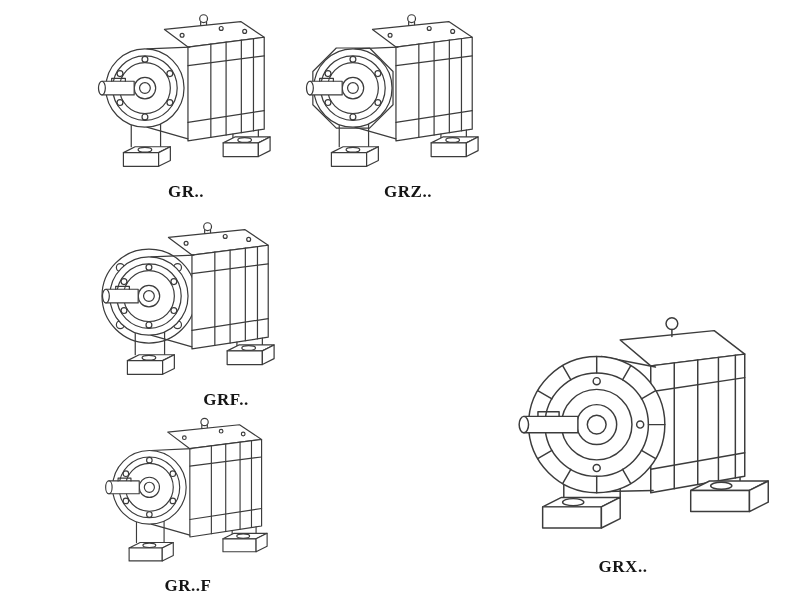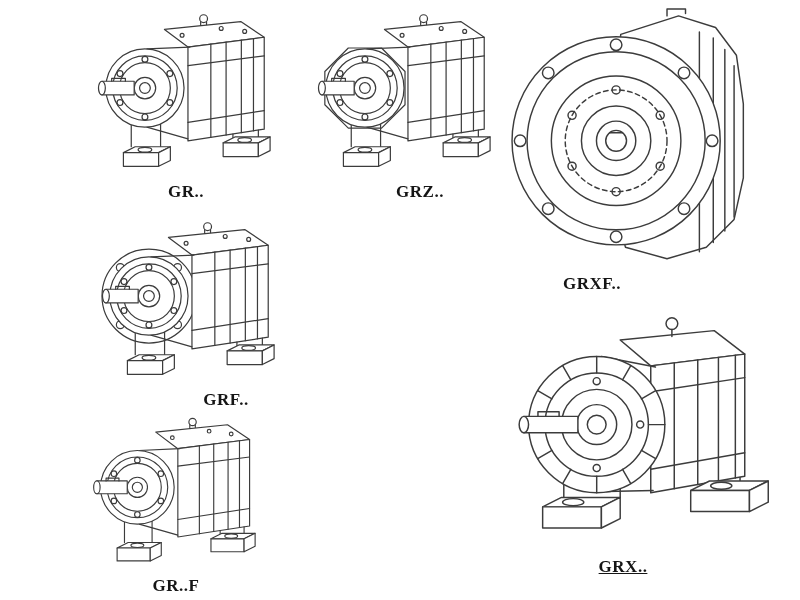--- a/index.html
+++ b/index.html
@@ -6,21 +6,21 @@
   html,body{margin:0;padding:0;background:#ffffff;}
   #board{position:relative;width:800px;height:600px;background:var(--bg,#ffffff);overflow:hidden;
          font-family:"Liberation Serif",serif;}
   figure{margin:0;}
   .fig{position:absolute;display:flex;flex-direction:column;align-items:center;}
   .fig svg{display:block;fill:none;stroke:var(--ink,#3c3c3c);stroke-width:1.25;
            stroke-linejoin:round;stroke-linecap:round;}
   .caption{font-weight:bold;font-size:17px;letter-spacing:.5px;color:#151515;}
   use.ghost,g.ghost{stroke:var(--ghost,#bdbdbd);stroke-dasharray:3.2 2.2;}
   .cap-shift-l{position:relative;left:-38px;}
-  .cap-shift-l2{position:relative;left:-16px;text-decoration:underline;}
+  .cap-shift-l2{position:relative;left:-16px;}
   .cap-shift-r{position:relative;left:28px;margin-left:16px;}
   .cap-shift-r2{position:relative;left:14px;}
   .mt6{margin-top:6px;} .mt16{margin-top:16px;} .mt2{margin-top:2px;}
 </style>
 </head>
 <body>
 
 <svg width="0" height="0" style="position:absolute" aria-hidden="true">
   <defs>
 
@@ -138,43 +138,37 @@
 
 <div id="board">
 
   <figure class="fig" style="left:88px;top:4px">
     <svg width="196" height="176" viewBox="0 0 200 180" role="img">
       <use href="#sym-gbx"></use>
     </svg>
     <figcaption class="caption mt2">GR..</figcaption>
   </figure>
 
-  <figure class="fig" style="left:308px;top:4px">
+  <figure class="fig" style="left:296px;top:4px">
     <svg width="196" height="176" viewBox="0 0 200 180" role="img">
       <use href="#sym-gbx-z"></use>
     </svg>
     <figcaption class="caption mt2 cap-shift-r2">GRZ..</figcaption>
   </figure>
 
-  <figure class="fig" style="left:505px;top:2px">
-    <svg width="250" height="266" viewBox="0 0 216 230" role="img">
-      <use href="#sym-grxf"></use>
-    </svg>
-    <figcaption class="caption mt6 cap-shift-l">GRXF..</figcaption>
-  </figure>
 
   <figure class="fig" style="left:92px;top:212px">
     <svg width="196" height="176" viewBox="0 0 200 180" role="img">
       <use href="#sym-gbx-f"></use>
     </svg>
     <figcaption class="caption mt2 cap-shift-r">GRF..</figcaption>
   </figure>
 
 
-  <figure class="fig" style="left:84px;top:408px">
+  <figure class="fig" style="left:96px;top:408px">
     <svg width="184" height="166" viewBox="0 0 200 180" role="img">
       <use href="#sym-gbx"></use>
     </svg>
     <figcaption class="caption mt2">GR..F</figcaption>
   </figure>
 
 
   <figure class="fig" style="left:498px;top:300px">
     <svg width="282" height="241" viewBox="0 0 240 205" role="img">
       <use href="#sym-grx"></use>

